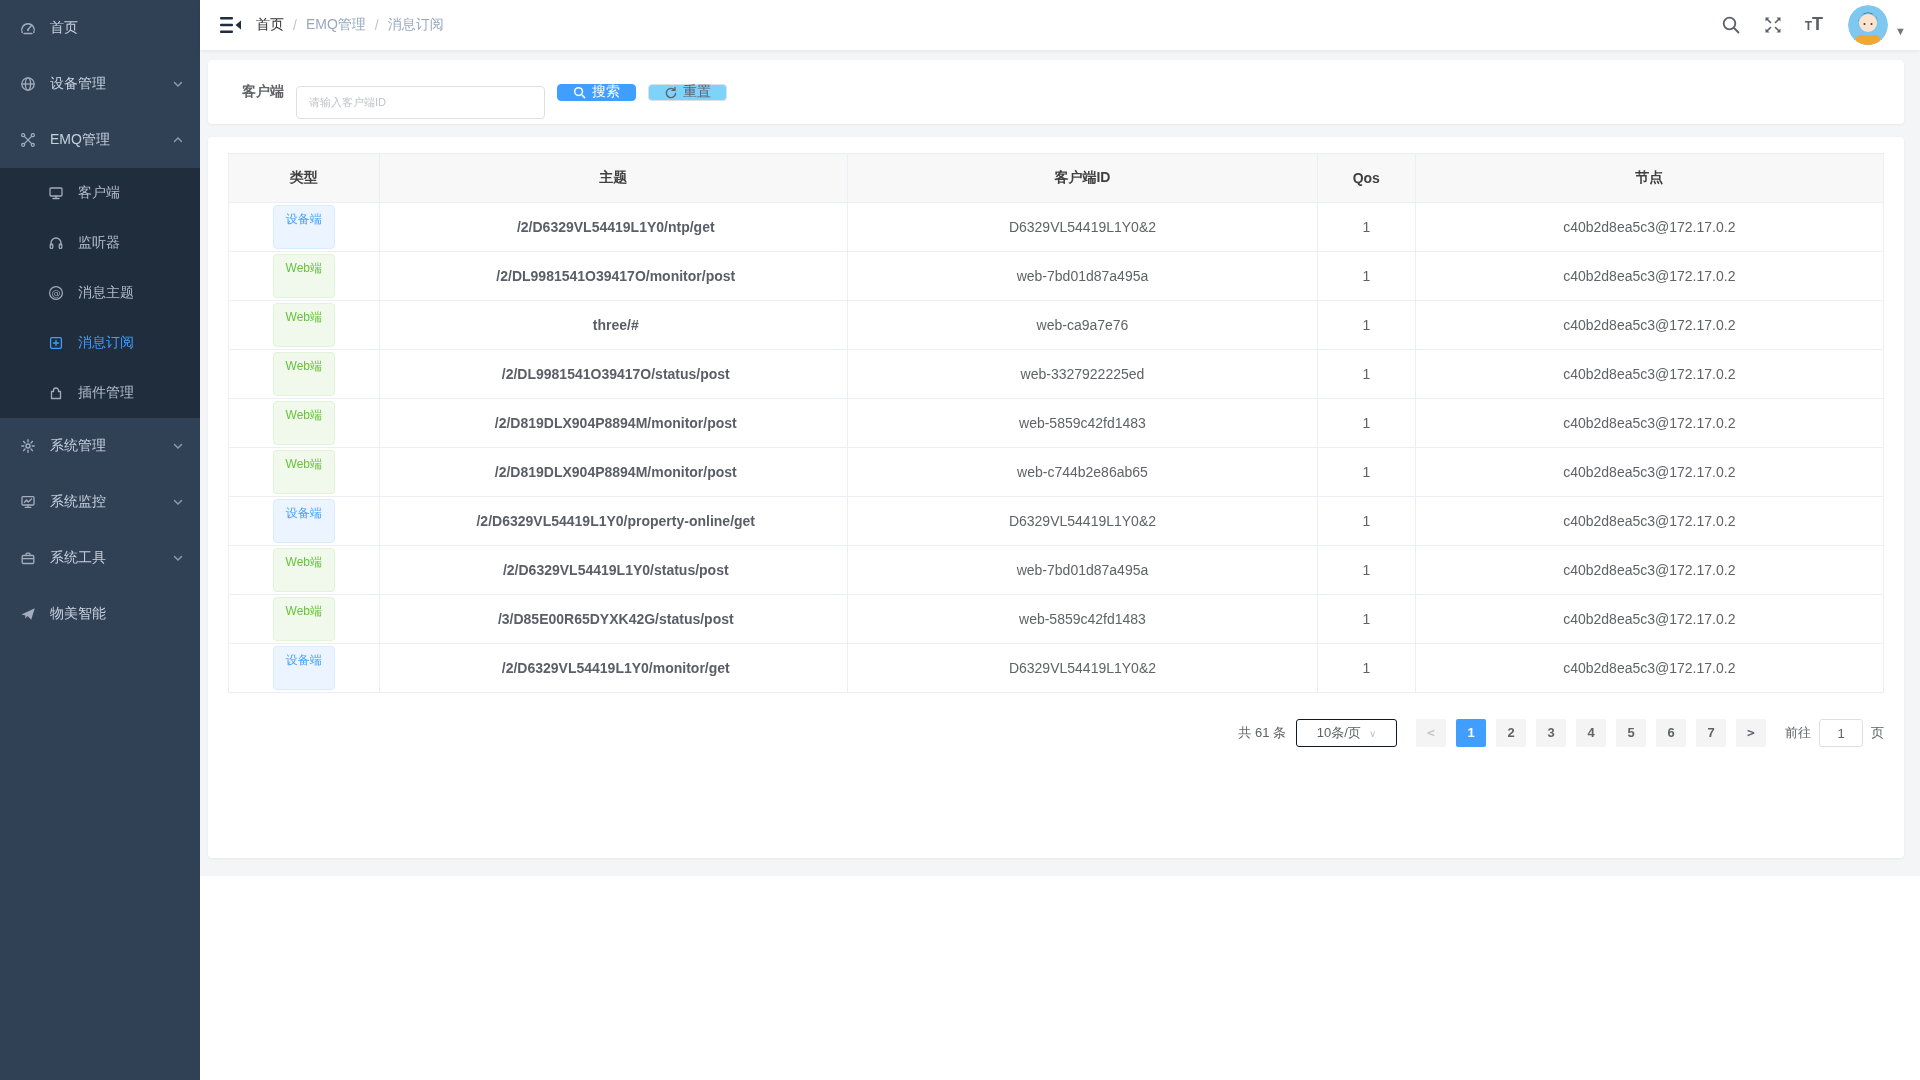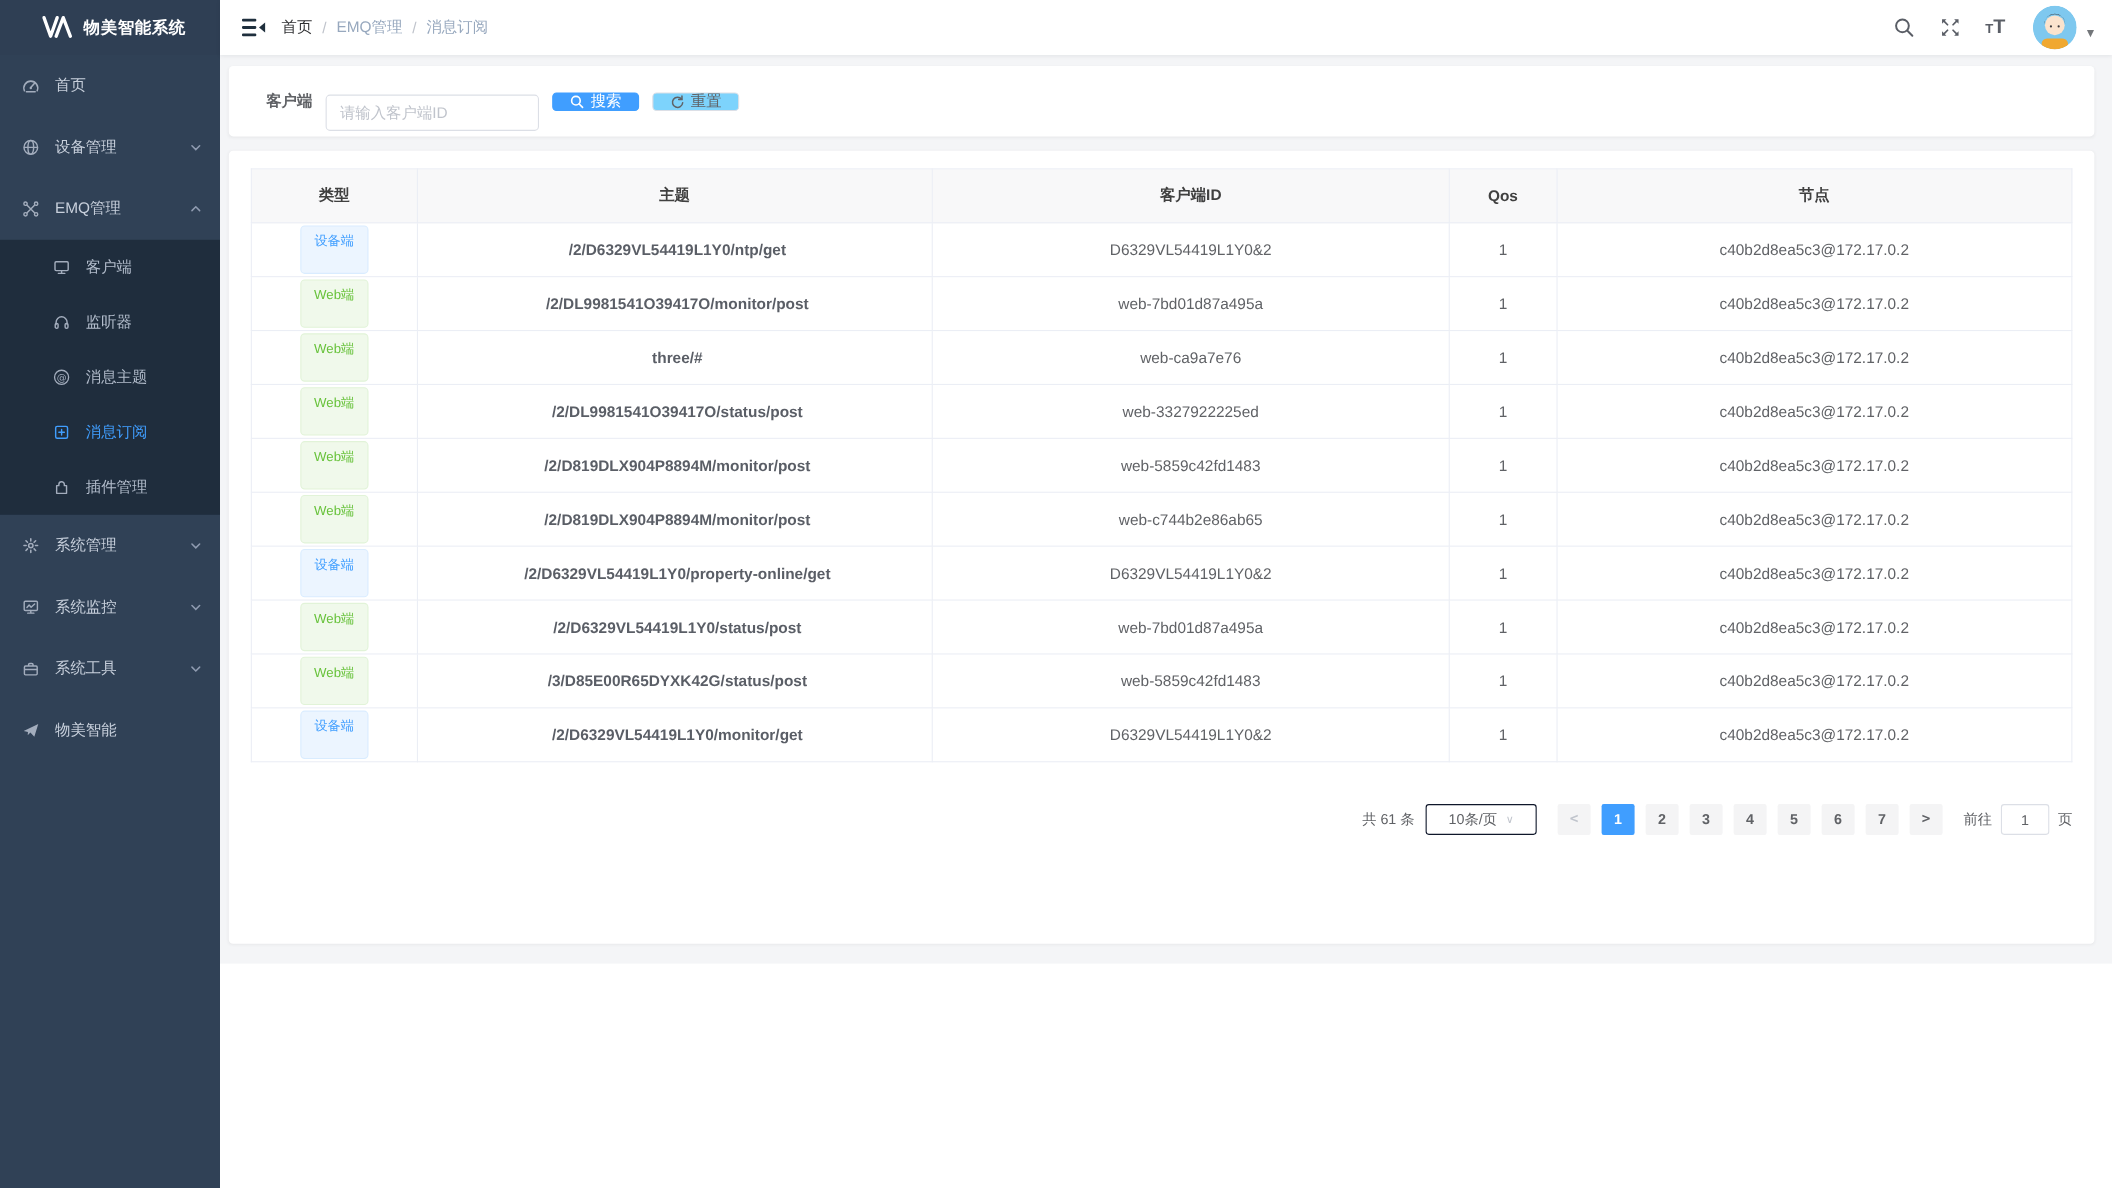--- a/index.html
+++ b/index.html
@@ -33,66 +33,57 @@
   .tt-icon { font-weight:bold; color:#5a5e66; margin:0 11px; cursor:pointer; font-size:18px; line-height:20px; }
   .tt-icon .small-t { font-size:12px; }
   .avatar-wrap { display:flex; align-items:flex-start; margin-left:14px; cursor:pointer; }
   .avatar { width:40px; height:40px; border-radius:50%; overflow:hidden; display:block; }
   .caret { color:#73767a; font-size:11px; margin:20px 0 0 7px; }
 
   .app-main { background:#f4f5f7; padding:10px 16px 0 8px; height:826px; }
   .card { background:#fff; border-radius:4px; box-shadow:0 1px 3px rgba(0,0,0,.05); }
   .search-card { height:64px; padding:16px 20px; display:flex; align-items:center; margin-bottom:13px; }
   .search-label { font-size:14px; font-weight:bold; color:#606266; margin:0 12px 0 14px; }
-  .search-input { width:194px; height:33px; border:1px solid #dcdfe6; border-radius:4px; padding:0 12px; font-size:14px; color:#606266; outline:none; font-family:inherit;margin-top:20px; }
+  .search-input { width:249px; height:33px; border:1px solid #dcdfe6; border-radius:4px; padding:0 12px; font-size:11px; color:#606266; outline:none; font-family:inherit;margin-top:20px; }
   .search-input::placeholder { color:#c0c4cc; }
   .btn { height:17px; border-radius:4px; font-size:14px; display:inline-flex; align-items:center; padding:0 15px; cursor:pointer; border:1px solid transparent; font-family:inherit; }
   .btn .b-icon { width:13px; height:13px; margin-right:6px; }
   .btn-primary { background:#409eff; border-color:#409eff; color:#fff; margin-left:12px; }
   .btn-default { background:#7dd3fc; border-color:#dcdfe6; color:#606266; margin-left:12px; }
 
   .table-card { height:721px; padding:16px 20px; }
   table.data { width:100%; border-collapse:collapse; table-layout:fixed; border:1px solid #ebeef5; }
   table.data th, table.data td { border:1px solid #ebeef5; height:49px; font-size:14px; text-align:center; color:#606266; padding:0 5px; }
   table.data th { background:#f8f8f9; color:#404040; font-weight:bold; }
   table.data td.topic, table.data th.topic { text-align:center; padding-left:10px; }
   table.data td.topic { font-weight:bold; color:#5a5e66; }
   .tag { display:inline-block; height:44px; line-height:26px; padding:0 12px; font-size:12px; border-radius:4px; }
   .tag-device { background:#ecf5ff; border:1px solid #d9ecff; color:#409eff; }
   .tag-web { background:#f0f9eb; border:1px solid #e1f3d8; color:#67c23a; }
 
   
-  .pagination { display:flex; align-items:center; justify-content:flex-end; margin-top:38px; font-size:13px; color:#606266; }
+  .pagination { display:flex; align-items:center; justify-content:flex-end; margin-top:26px; font-size:13px; color:#606266; }
   .pg-total { margin-right:10px; }
   .pg-size { width:101px; height:28px; border:1px solid #0f172a; border-radius:3px; display:flex; align-items:center; justify-content:center; color:#606266; cursor:pointer; margin-right:14px; background:#fff; }
   .pg-size .chev-s { color:#c0c4cc; margin-left:8px; font-size:10px; }
   .pg-btn { min-width:30px; height:28px; line-height:28px; background:#f4f4f5; color:#606266; border-radius:2px; margin:0 5px; text-align:center; cursor:pointer; font-weight:bold; }
   .pg-btn.arrow { color:#606266; font-family:"DejaVu Sans Mono",monospace; }
   .pg-btn.disabled { color:#c0c4cc; }
   .pg-btn.active { background:#409eff; color:#fff; }
   .pg-goto { margin-left:14px; display:flex; align-items:center; }
   .pg-goto input { width:44px; height:28px; border:1px solid #dcdfe6; border-radius:3px; text-align:center; margin:0 8px; font-size:13px; color:#606266; outline:none; font-family:inherit; }
 
   svg { display:block; }
 </style>
 </head>
 <body>
 
 <div class="app">
 
   <aside class="sidebar">
-    <div class="logo-row">
-      <span class="logo-mark">
-        <svg viewBox="0 0 28 22" fill="none" stroke="#ffffff" stroke-width="3" stroke-linecap="round" stroke-linejoin="round">
-          <path d="M2 2 L8 19 L14 2"></path>
-            <path d="M13 19 L19.5 2 L26 19"></path>
-        </svg>
-      </span>
-      <span class="logo-title">物美智能系统</span>
-    </div>
 
     <div class="menu-item">
       <span class="mi-icon">
         <svg viewBox="0 0 16 16" fill="none" stroke="currentColor" stroke-width="1.4" stroke-linecap="round">
           <path d="M2.2 12.5 a6.3 6.3 0 1 1 11.6 0"></path>
             <path d="M8 9.5 L11.2 5.8"></path>
             <circle cx="8" cy="10" r="1.1" fill="currentColor" stroke="none"></circle>
             <path d="M4 13.5 h8"></path>
         </svg>
       </span>

